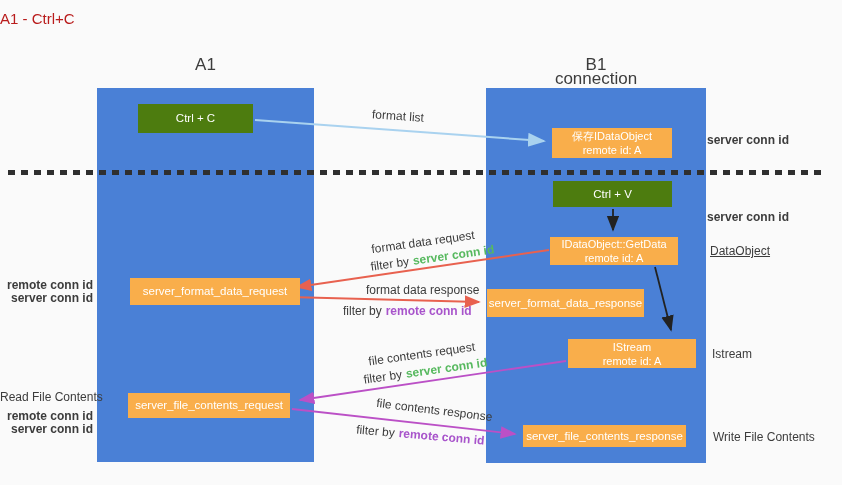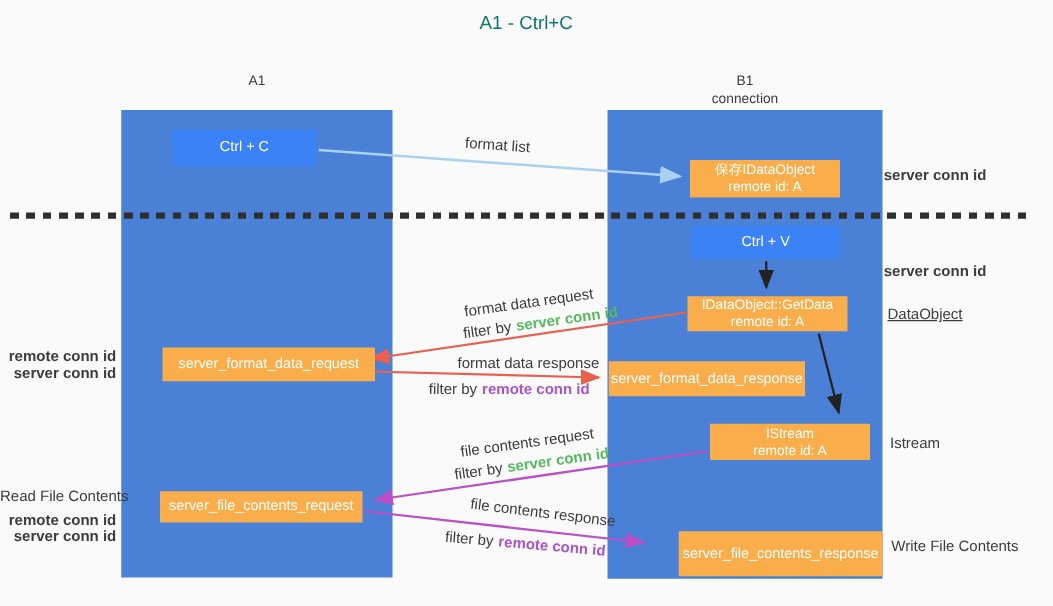--- a/index.html
+++ b/index.html
@@ -1,32 +1,32 @@
 <!DOCTYPE html>
 <html><head>
 <meta charset="utf-8">
 <style>
   html,body{margin:0;padding:0;}
   body{background:#fafafa;font-family:"Liberation Sans",sans-serif;}
   .canvas{position:relative;width:842px;height:485px;background:#fafafa;overflow:hidden;}
 
-  .title{position:absolute;left:0;right:0;top:9px;text-align:center;font-size:15px;
-         line-height:20px;color:#0f766e;}
-  .lane-header{position:absolute;text-align:center;font-size:11px;line-height:14px;color:#3c3c3c;}
+  .title{position:absolute;left:0;right:0;top:9px;font-size:15px;
+         line-height:20px;color:#b91c1c;}
+  .lane-header{position:absolute;text-align:center;font-size:17px;line-height:14px;color:#3c3c3c;}
   .lane{position:absolute;background:#4a80d6;}
 
   .dotted-line{position:absolute;left:8px;top:170px;width:814px;height:5px;
     background:repeating-linear-gradient(90deg,#2f2f2f 0 7px,transparent 7px 13px);}
 
   svg.overlay{position:absolute;left:0;top:0;width:842px;height:485px;pointer-events:none;}
 
   .box{position:absolute;display:flex;align-items:center;justify-content:center;
        color:#fff;text-align:center;font-size:11.5px;line-height:13px;}
   .box.orange{background:#f9ae4b;}
-  .box.green{background:#3b82f6;}
+  .box.green{background:#4d7c0f;}
   .box .two-line{font-size:11px;line-height:14px;}
 
   .flabel{position:absolute;font-size:12px;color:#3c3c3c;white-space:nowrap;}
   .flabel .pair{display:inline-flex;gap:4px;}
   .green-t{color:#57b95f;font-weight:bold;}
   .purple-t{color:#a854cb;font-weight:bold;}
 
   .side-label{position:absolute;font-size:12px;line-height:13px;color:#3c3c3c;white-space:nowrap;}
   .left-col{text-align:right;width:93px;left:0;}
   .r4{transform:rotate(4deg);}
@@ -114,21 +114,21 @@
     <div class="two-line">
       <div>IStream</div>
       <div>remote id: A</div>
     </div>
   </div>
 
   <div class="box orange" style="left:128px;top:393px;width:162px;height:25px;">
     <span>server_file_contents_request</span>
   </div>
 
-  <div class="box orange" style="left:523px;top:425px;width:163px;height:36px;margin-left:20px;">
+  <div class="box orange" style="left:523px;top:425px;width:163px;height:22px;">
     <span>server_file_contents_response</span>
   </div>
 
   <div class="flabel r4" style="left:372px;top:109px;">format list</div>
 
   <div class="flabel rm8" style="left:371px;top:235px;">format data request</div>
   <div class="flabel rm8" style="left:370px;top:251px;">
     <span class="pair">
       <span>filter by</span>
       <span class="green-t">server conn id</span>

